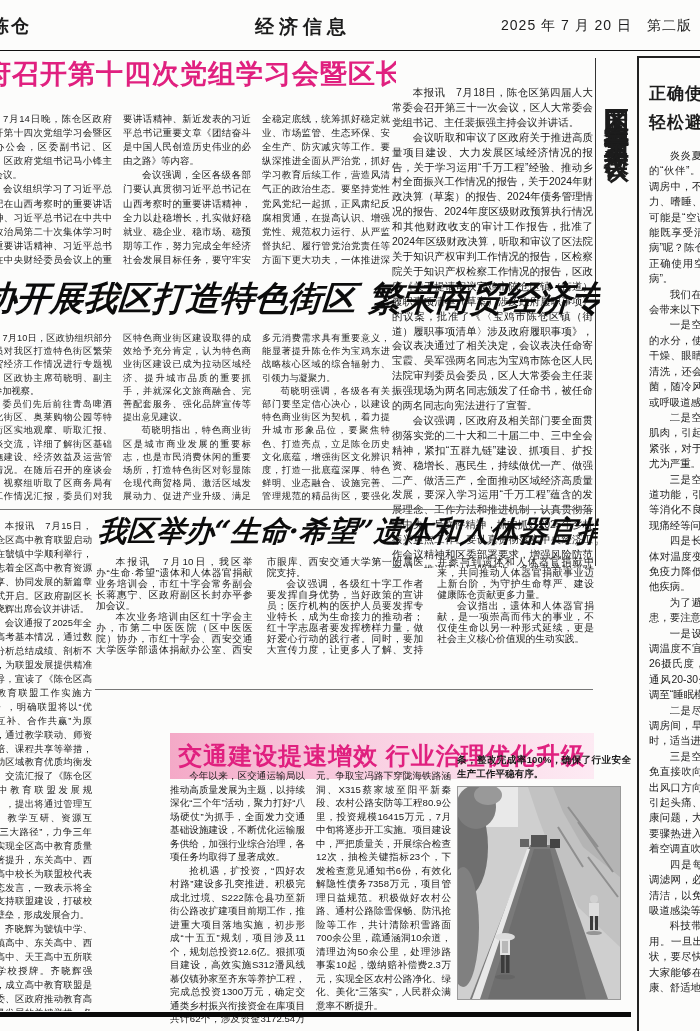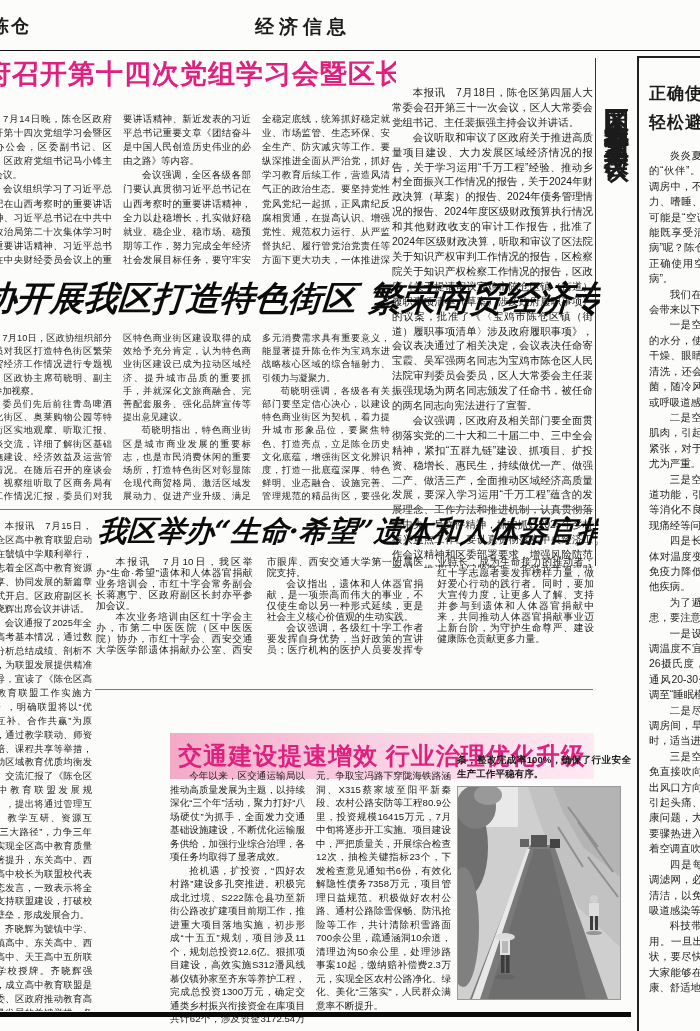--- a/index.html
+++ b/index.html
@@ -63,20 +63,21 @@
   .sb-body p{margin:0;text-indent:2em;}
 </style>
 </head>
 <body>
 
 <div class="page">
 
   <div class="masthead">
     <div class="mh-left">陈仓</div>
     <div class="mh-center">经济信息</div>
+    <div class="mh-right">2025 年 7 月 20 日　第二版</div>
   </div>
 
   <div class="a1-headline">府召开第十四次党组学习会暨区长办公会</div>
   <div class="a1-body bodytext">
     <p>7月14日晚，陈仓区政府召开第十四次党组学习会暨区长办公会，区委副书记、区长、区政府党组书记马小锋主持会议。</p>
     <p>会议组织学习了习近平总书记在山西考察时的重要讲话精神、习近平总书记在中共中央政治局第二十次集体学习时的重要讲话精神、习近平总书记在中央财经委员会议上的重要讲话精神、新近发表的习近平总书记重要文章《团结奋斗是中国人民创造历史伟业的必由之路》等内容。</p>
     <p>会议强调，全区各级各部门要认真贯彻习近平总书记在山西考察时的重要讲话精神，全力以赴稳增长，扎实做好稳就业、稳企业、稳市场、稳预期等工作，努力完成全年经济社会发展目标任务，要守牢安全稳定底线，统筹抓好稳定就业、市场监管、生态环保、安全生产、防灾减灾等工作。要纵深推进全面从严治党，抓好学习教育后续工作，营造风清气正的政治生态。要坚持党性党风党纪一起抓，正风肃纪反腐相贯通，在提高认识、增强党性、规范权力运行、从严监督执纪、履行管党治党责任等方面下更大功夫，一体推进深入贯彻中央八项规定精神学习教育、深入整治违规吃喝、违规收送礼品礼金问题，深化群众身边不正之风和腐败问题集中整治，以优良作风凝心聚力、干事创业。</p>
 
   </div>
 
@@ -102,22 +103,22 @@
   <div class="edu-body bodytext">
     <p><b class="lead">本报讯</b><span>　7月15日，陈仓区高中教育联盟启动会在虢镇中学顺利举行，标志着全区高中教育资源共享、协同发展的新篇章正式开启。区政府副区长齐晓辉出席会议并讲话。</span></p>
     <p>会议通报了2025年全区高考基本情况，通过数据分析总结成绩、剖析不足，为联盟发展提供精准指导，宣读了《陈仓区高中教育联盟工作实施方案》，明确联盟将以“优势互补、合作共赢”为原则，通过教学联动、师资共培、课程共享等举措，推动区域教育优质均衡发展。交流汇报了《陈仓区高中教育联盟发展规划》，提出将通过管理互通、教学互研、资源互享“三大路径”，力争三年内实现全区高中教育质量显著提升，东关高中、西城高中校长为联盟校代表表态发言，一致表示将全力支持联盟建设，打破校际壁垒，形成发展合力。</p>
     <p>齐晓辉为虢镇中学、虢镇高中、东关高中、西城高中、天王高中五所联盟学校授牌。齐晓辉强调，成立高中教育联盟是区委、区政府推动教育高质量发展的关键举措，各学校要提高站位，深刻认识联盟建设的战略意义，构建“共建共治共享”新格局，压实责任，确保联盟实施开放，形成可推广的“陈仓经验”，要锐意创新，探索数字化、特色化办学等新路径，为教育现代化注入强劲动力。</p>
   </div>
 
   <div class="a5-headline callig">我区举办“生命·希望”遗体和人体器官捐献业务培训会</div>
   <div class="a5-body bodytext">
     <p><b class="lead">本报讯</b><span>　7月10日，我区举办“生命·希望”遗体和人体器官捐献业务培训会，市红十字会常务副会长蒋惠宁、区政府副区长封亦平参加会议。</span></p>
     <p>本次业务培训由区红十字会主办，市第二中医医院（区中医医院）协办，市红十字会、西安交通大学医学部遗体捐献办公室、西安市眼库、西安交通大学第一附属医院支持。</p>
+    <p>会议强调，各级红十字工作者要发挥自身优势，当好政策的宣讲员；医疗机构的医护人员要发挥专业特长，成为生命接力的推动者；红十字志愿者要发挥榜样力量，做好爱心行动的践行者。同时，要加大宣传力度，让更多人了解、支持并参与到遗体和人体器官捐献中来，共同推动人体器官捐献事业迈上新台阶，为守护生命尊严、建设健康陈仓贡献更多力量。</p>
     <p>会议指出，遗体和人体器官捐献，是一项崇高而伟大的事业，不仅使生命以另一种形式延续，更是社会主义核心价值观的生动实践。</p>
-    <p>会议强调，各级红十字工作者要发挥自身优势，当好政策的宣讲员；医疗机构的医护人员要发挥专业特长，成为生命接力的推动者；红十字志愿者要发挥榜样力量，做好爱心行动的践行者。同时，要加大宣传力度，让更多人了解、支持并参与到遗体和人体器官捐献中来，共同推动人体器官捐献事业迈上新台阶，为守护生命尊严、建设健康陈仓贡献更多力量。</p>
 
   </div>
 
   <div class="hrule-low"></div>
 
   <div class="a6-box">
     <span>交通建设提速增效  行业治理优化升级</span>
   </div>
   <div class="a6-colA bodytext">
     <p>今年以来，区交通运输局以推动高质量发展为主题，以持续深化“三个年”活动，聚力打好“八场硬仗”为抓手，全面发力交通基础设施建设，不断优化运输服务供给，加强行业综合治理，各项任务均取得了显著成效。</p>

